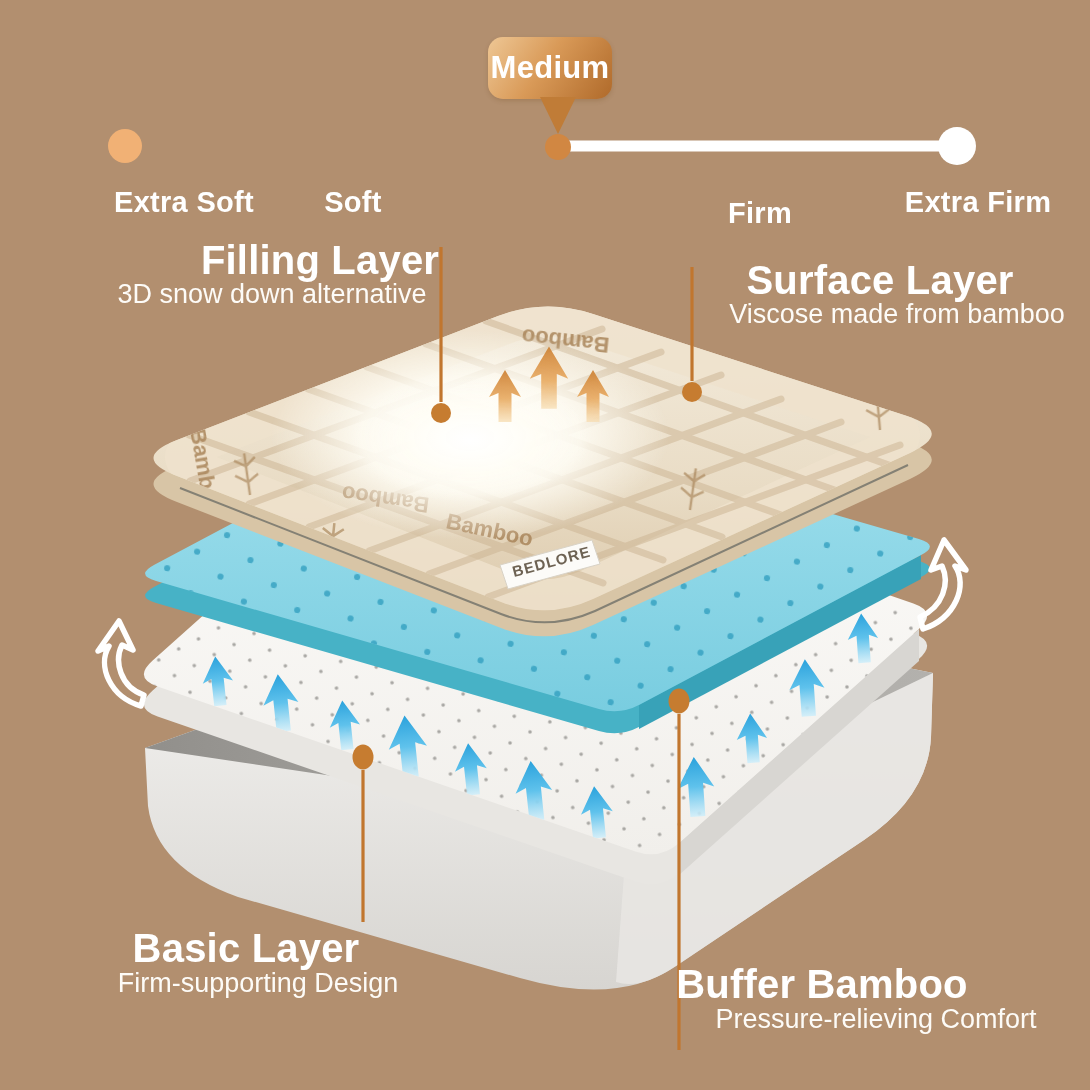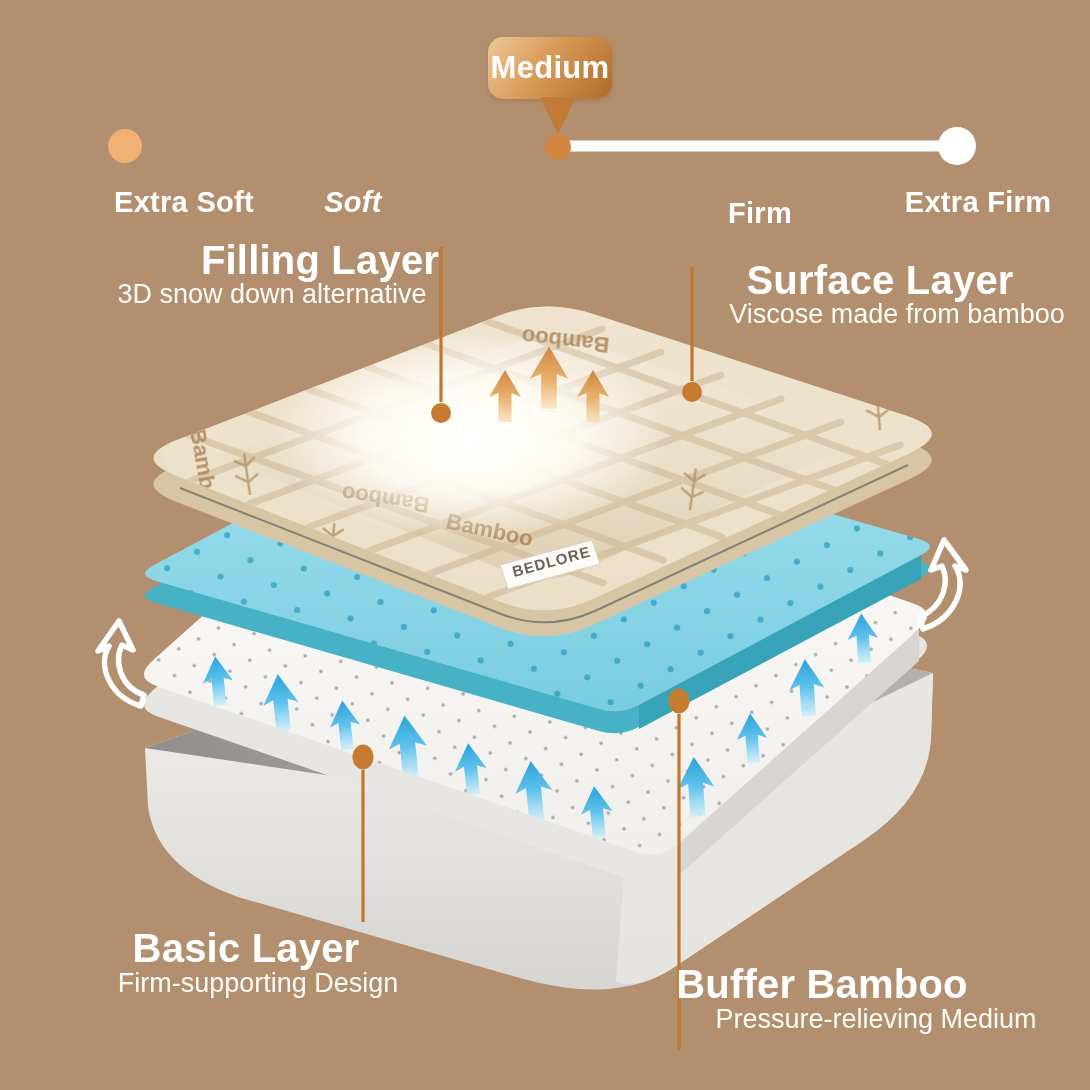--- a/index.html
+++ b/index.html
@@ -213,29 +213,29 @@
     <ellipse cx="679" cy="701" rx="10.5" ry="12.5"></ellipse>
   </g>
 </svg>
 
 <div id="firmness-badge">
   <span>Medium</span>
 </div>
 <div id="badge-pointer"></div>
 
 <div class="txt scale-label center" style="left:148px;top:186px;margin-left:36px;">Extra Soft</div>
-<div class="txt scale-label center" style="left:353px;top:186px;font-style:italic;">Soft</div>
+<div class="txt scale-label center" style="left:353px;top:186px;">Soft</div>
 <div class="txt scale-label center" style="left:760px;top:186px;margin-top:11px;">Firm</div>
 <div class="txt scale-label center" style="left:978px;top:186px;">Extra Firm</div>
 
 <div class="txt callout-title center" style="left:320px;top:238px;">Filling Layer</div>
 <div class="txt callout-sub  center" style="left:272px;top:279px;">3D snow down alternative</div>
 
 <div class="txt callout-title center" style="left:840px;top:258px;margin-left:40px;">Surface Layer</div>
 <div class="txt callout-sub  center" style="left:897px;top:299px;">Viscose made from bamboo</div>
 
 <div class="txt callout-title center" style="left:246px;top:926px;">Basic Layer</div>
 <div class="txt callout-sub  center" style="left:248px;top:968px;margin-left:10px;">Firm-supporting Design</div>
 
 <div class="txt callout-title center" style="left:822px;top:962px;">Buffer Bamboo</div>
-<div class="txt callout-sub  center" style="left:876px;top:1004px;">Pressure-relieving Medium</div>
+<div class="txt callout-sub  center" style="left:876px;top:1004px;">Pressure-relieving Comfort</div>
 
 </div>
 
 </body></html>

